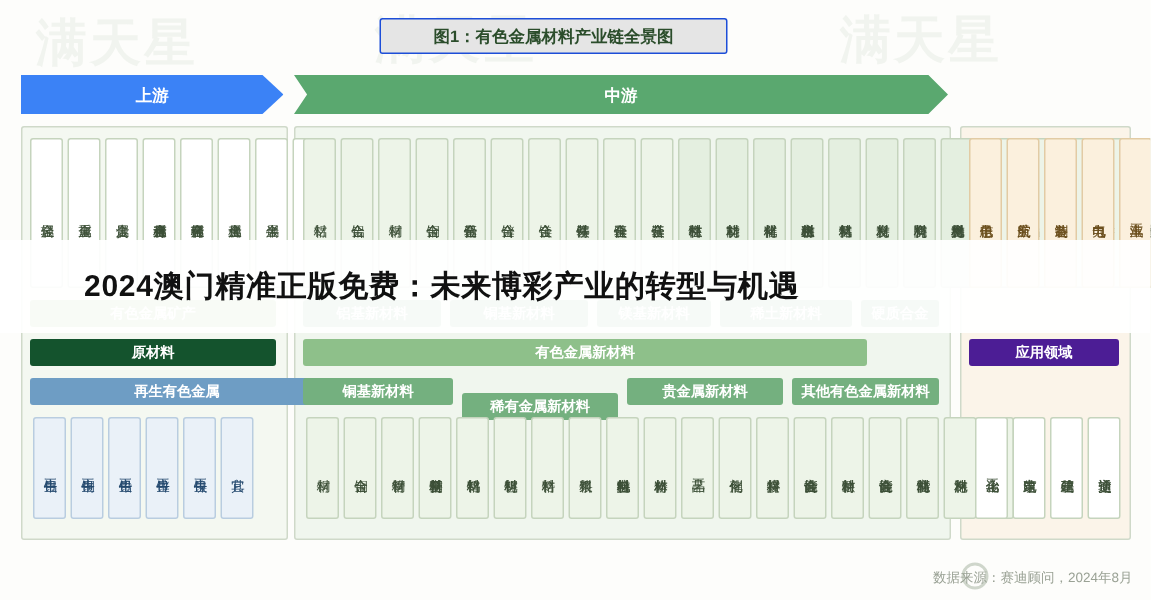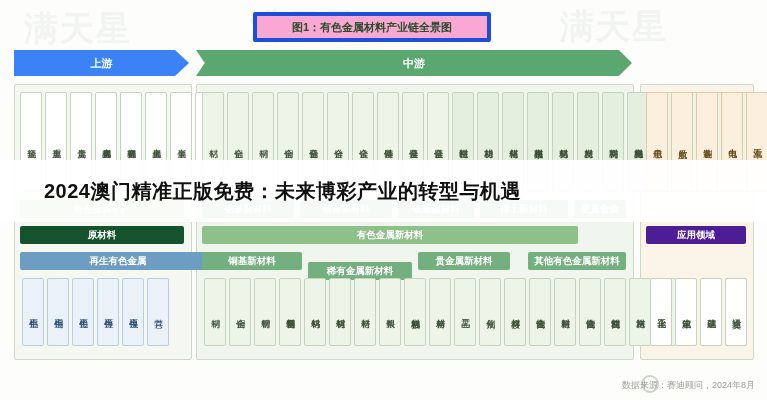--- a/index.html
+++ b/index.html
@@ -14,21 +14,21 @@
   .wm{position:absolute;color:#e8ede6;font-size:34px;font-weight:bold;letter-spacing:2px;opacity:.55;pointer-events:none;}
   .wm.w1{left:24px;top:6px;}
   .wm.w2{left:250px;top:4px;}
   .wm.w3{left:560px;top:4px;}
   .wm.w4{left:24px;top:300px;}
   .wm.w5{left:560px;top:300px;}
 
   
   .title-box{
     position:absolute;left:253px;top:12px;width:230px;height:22px;
-    border:4px solid #1d4ed8;background:#f9a8d4;border-radius:2px;
+    border:1px solid #1d4ed8;background:#e5e5e5;border-radius:2px;
     display:flex;align-items:center;justify-content:center;
     font-size:11px;color:#2b4d2b;font-weight:bold;
   }
 
   
   .band{position:absolute;top:50px;height:26px;display:flex;align-items:center;justify-content:center;
         font-size:11px;font-weight:bold;color:#fff;}
   .band span{position:relative;z-index:2;}
   .band.up{left:14px;width:175px;background:#3b82f6;
      clip-path:polygon(0 0,92% 0,100% 50%,92% 100%,0 100%);}
@@ -75,21 +75,21 @@
         font-size:9.5px;color:#fff;font-weight:bold;background:#8ec08a;}
 
   
   .overlay{
     position:absolute;left:0;top:160px;width:767px;height:62px;
     background:rgba(255,255,255,.93);
     display:flex;align-items:center;
     box-sizing:border-box;padding:0 44px;
   }
   .overlay h1{
-    margin:0;font-size:20px;line-height:1.45;color:#111;font-weight:bold;
+    margin:12px;font-size:20px;line-height:1.45;color:#111;font-weight:bold;
     letter-spacing:.5px;
   }
 
   
   .source{position:absolute;right:12px;bottom:8px;font-size:9px;color:#9aa295;}
   .logo{position:absolute;right:104px;bottom:6px;font-size:13px;color:#cfd6cb;font-weight:bold;}
   .logo .ring{
     display:inline-block;width:14px;height:14px;border:2px solid #cfd6cb;border-radius:50%;
     margin-right:4px;vertical-align:-2px;
   }
@@ -172,21 +172,21 @@
   <div class="hbar teal" style="left:202px;top:200px;width:92px;">铝基新材料</div>
   <div class="hbar teal" style="left:300px;top:200px;width:92px;">铜基新材料</div>
   <div class="hbar teal" style="left:398px;top:200px;width:76px;">镁基新材料</div>
   <div class="hbar teal" style="left:480px;top:200px;width:88px;">稀土新材料</div>
   <div class="hbar teal" style="left:574px;top:200px;width:52px;">硬质合金</div>
 
   <div class="wide" style="left:202px;top:226px;width:376px;">有色金属新材料</div>
 
   <div class="hbar mgreen" style="left:202px;top:252px;width:100px;">铜基新材料</div>
   <div class="hbar mgreen" style="left:308px;top:262px;width:104px;font-family:Liberation Mono, monospace;">稀有金属新材料</div>
-  <div class="hbar mgreen" style="left:418px;top:252px;width:92px;">贵金属新材料</div>
+  <div class="hbar mgreen" style="left:418px;top:252px;width:104px;">贵金属新材料</div>
   <div class="hbar mgreen" style="left:528px;top:252px;width:98px;">其他有色金属新材料</div>
 
   <div class="vrow" style="left:204px;top:278px;height:68px;">
     <div class="vchip g">铜材</div>
     <div class="vchip g">铜合金</div>
     <div class="vchip g">铜管材</div>
     <div class="vchip g">铜基复合材料</div>
     <div class="vchip g">钨铝材料</div>
     <div class="vchip g">钽铌材料</div>
     <div class="vchip g">锆材料</div>

